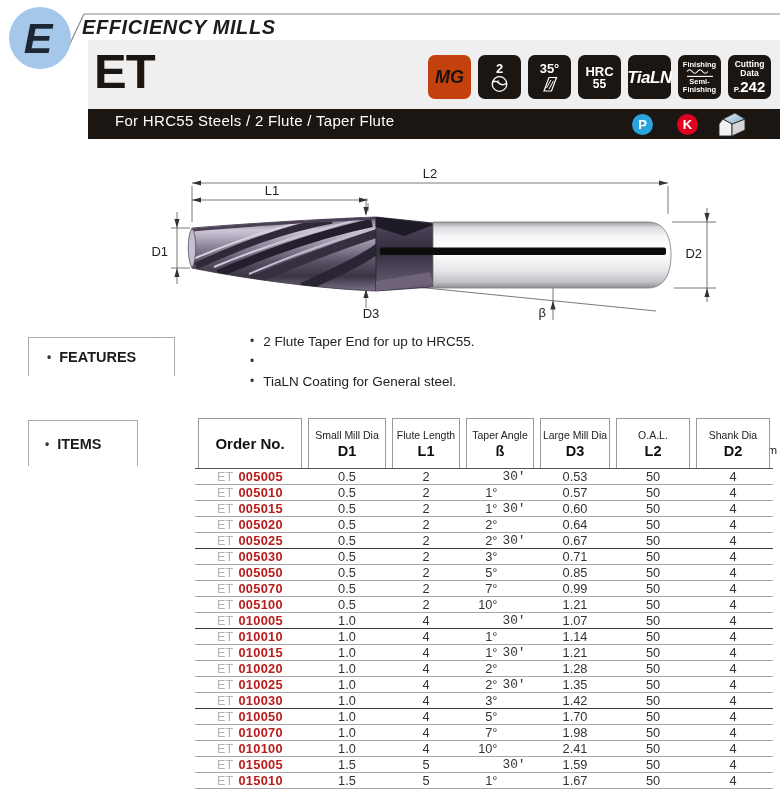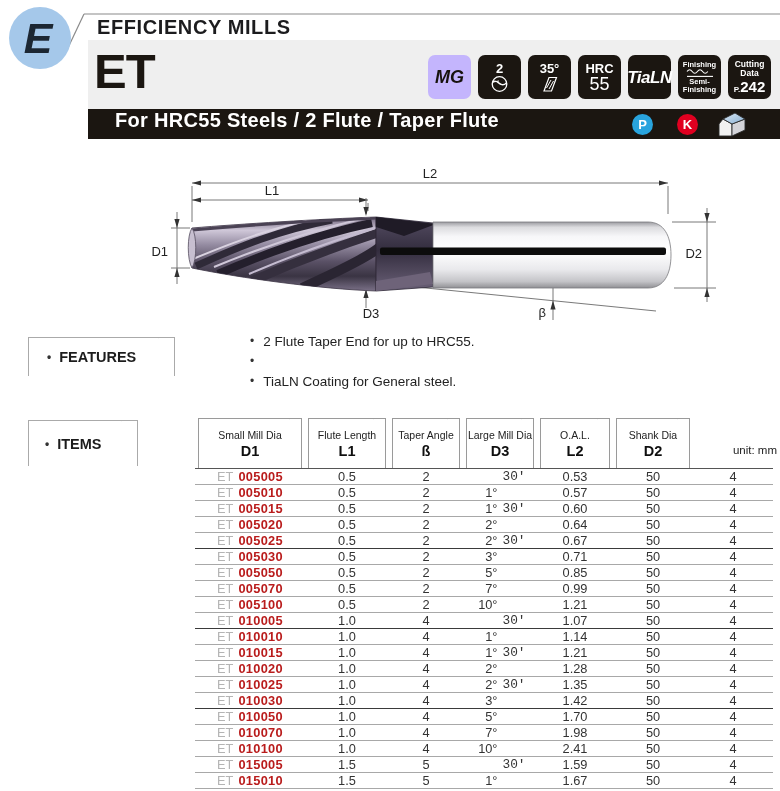--- a/index.html
+++ b/index.html
@@ -4,43 +4,43 @@
 <style>
   html,body{margin:0;padding:0;background:#fff;}
   .page{position:relative;width:780px;height:791px;background:#fff;overflow:hidden;
         font-family:"Liberation Sans",sans-serif;color:#222;}
 
   
   .header-rule-svg{position:absolute;left:0;top:0;z-index:1;}
   .e-circle{position:absolute;left:9px;top:7px;width:62px;height:62px;border-radius:50%;
             background:#a5c8ea;display:flex;align-items:center;justify-content:center;
             font-style:italic;font-weight:bold;font-size:43px;color:#1c2733;z-index:2;padding-right:4px;box-sizing:border-box;}
-  .brand-title{position:absolute;left:97px;top:16px;font-weight:bold;
+  .brand-title{position:absolute;left:82px;top:16px;font-style:italic;font-weight:bold;
                font-size:20px;letter-spacing:.6px;color:#1c1c1e;z-index:2;}
   .gray-band{position:absolute;left:88px;top:40px;width:692px;height:69px;background:#efefef;}
   .product-code{position:absolute;left:94px;top:47px;font-size:49px;font-weight:bold;
                 letter-spacing:-1px;color:#1b1611;line-height:1;z-index:2;}
 
   .badges{position:absolute;left:428px;top:55px;display:flex;gap:7px;z-index:2;}
   .badge{width:43px;height:44px;border-radius:7px;background:#1b1611;color:#fff;
          display:flex;flex-direction:column;align-items:center;justify-content:center;line-height:1;}
-  .badge.mg{background:#c4b5fd;color:#17120e;font-size:18px;font-weight:bold;font-style:italic;}
+  .badge.mg{background:#c2410c;color:#17120e;font-size:18px;font-weight:bold;font-style:italic;}
   .badge .big{font-size:13px;font-weight:bold;}
   .badge .hrc1{font-size:13px;font-weight:bold;}
-  .badge .hrc2{font-size:18px;font-weight:normal;margin-top:0;}
+  .badge .hrc2{font-size:12px;font-weight:bold;margin-top:0;}
   .badge .coat{font-size:17px;font-weight:bold;font-style:italic;letter-spacing:-.5px;}
   .badge .tiny{font-size:7.5px;font-weight:bold;}
   .badge .cut1{font-size:8.5px;font-weight:bold;}
   .badge .pagerow{display:flex;align-items:baseline;margin-top:2px;}
   .badge .pageP{font-size:8px;font-weight:bold;}
   .badge .pageN{font-size:15px;font-weight:bold;}
 
   .black-bar{position:absolute;left:88px;top:109px;width:692px;height:30px;background:#1b1611;z-index:2;}
   .bar-text{position:absolute;left:27px;top:0;height:22px;display:flex;align-items:center;
-            color:#fff;font-weight:bold;font-size:20px;letter-spacing:.3px;}
+            color:#fff;font-weight:normal;font-size:15px;letter-spacing:.3px;}
   .pk-circle{position:absolute;top:5px;width:21px;height:21px;border-radius:50%;color:#fff;
              font-weight:bold;font-size:13px;display:flex;align-items:center;justify-content:center;}
   .p-circle{left:544px;background:#29a4de;}
   .k-circle{left:589px;background:#e00020;}
   .workpiece{position:absolute;left:628px;top:2px;}
 
   
   .diagram{position:absolute;left:0;top:150px;}
   .dim{stroke:#6a6a6a;stroke-width:0.9;fill:none;}
   .arr{fill:#333;stroke:none;}
@@ -285,20 +285,25 @@
   <div class="label-box items-box">
     <span class="box-label">
       <span class="bullet">•</span>
       <span>ITEMS</span>
     </span>
   </div>
 
   <div class="spec-table">
     <div class="thead">
       <div class="hcell">
+        <div class="hbox order">
+          <span class="hlabel">Order No.</span>
+        </div>
+      </div>
+      <div class="hcell">
         <div class="hbox">
           <span class="hlabel">Small Mill Dia</span>
           <span class="hsym">D1</span>
         </div>
       </div>
       <div class="hcell">
         <div class="hbox">
           <span class="hlabel">Flute Length</span>
           <span class="hsym">L1</span>
         </div>

